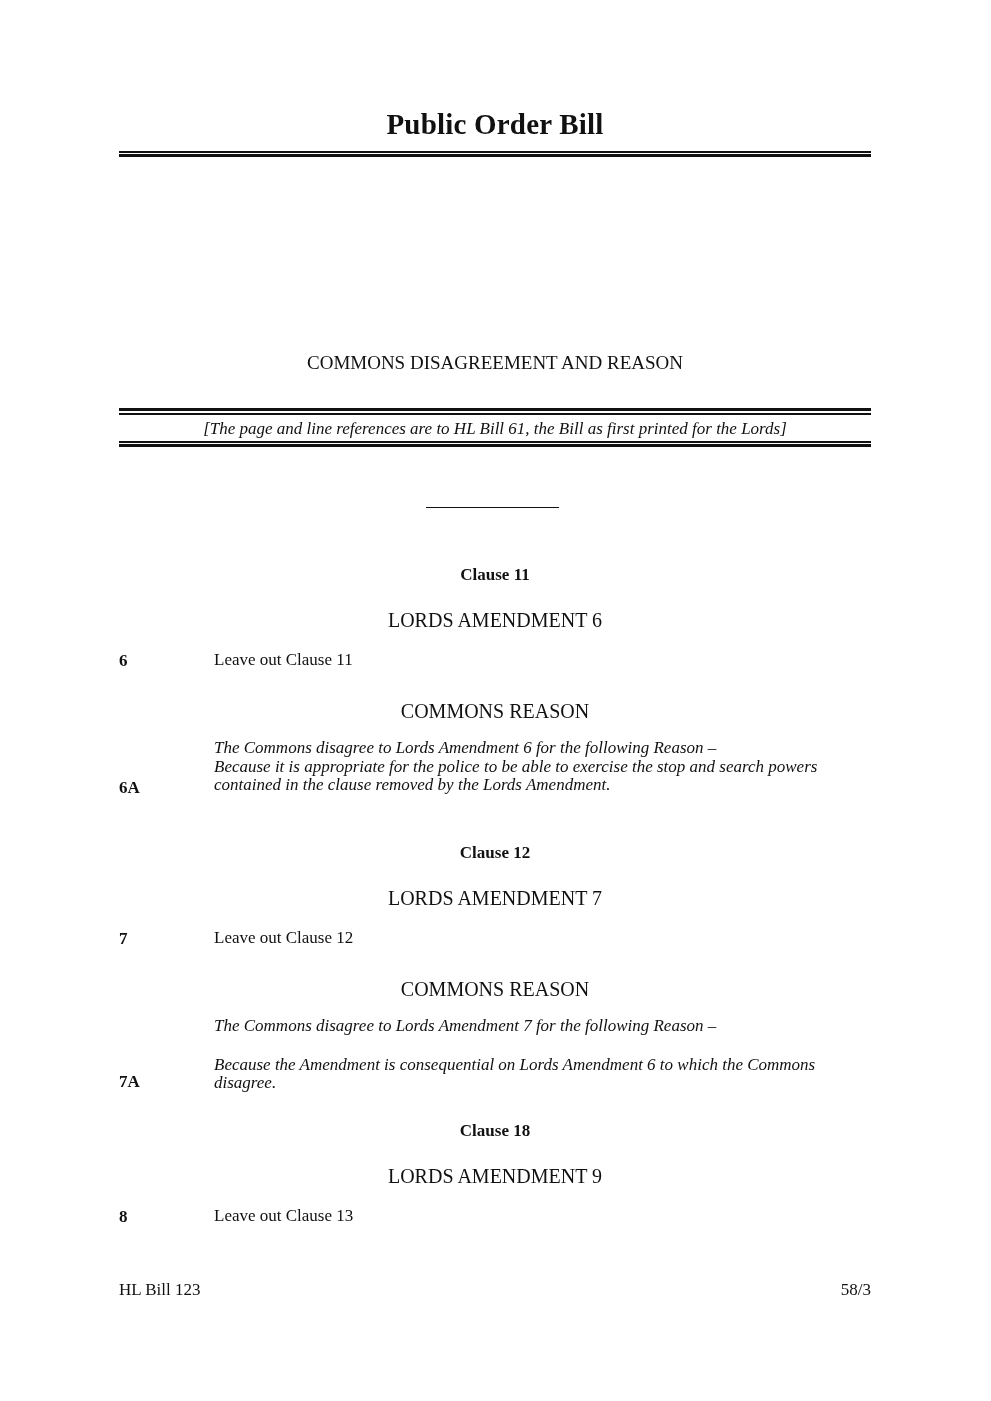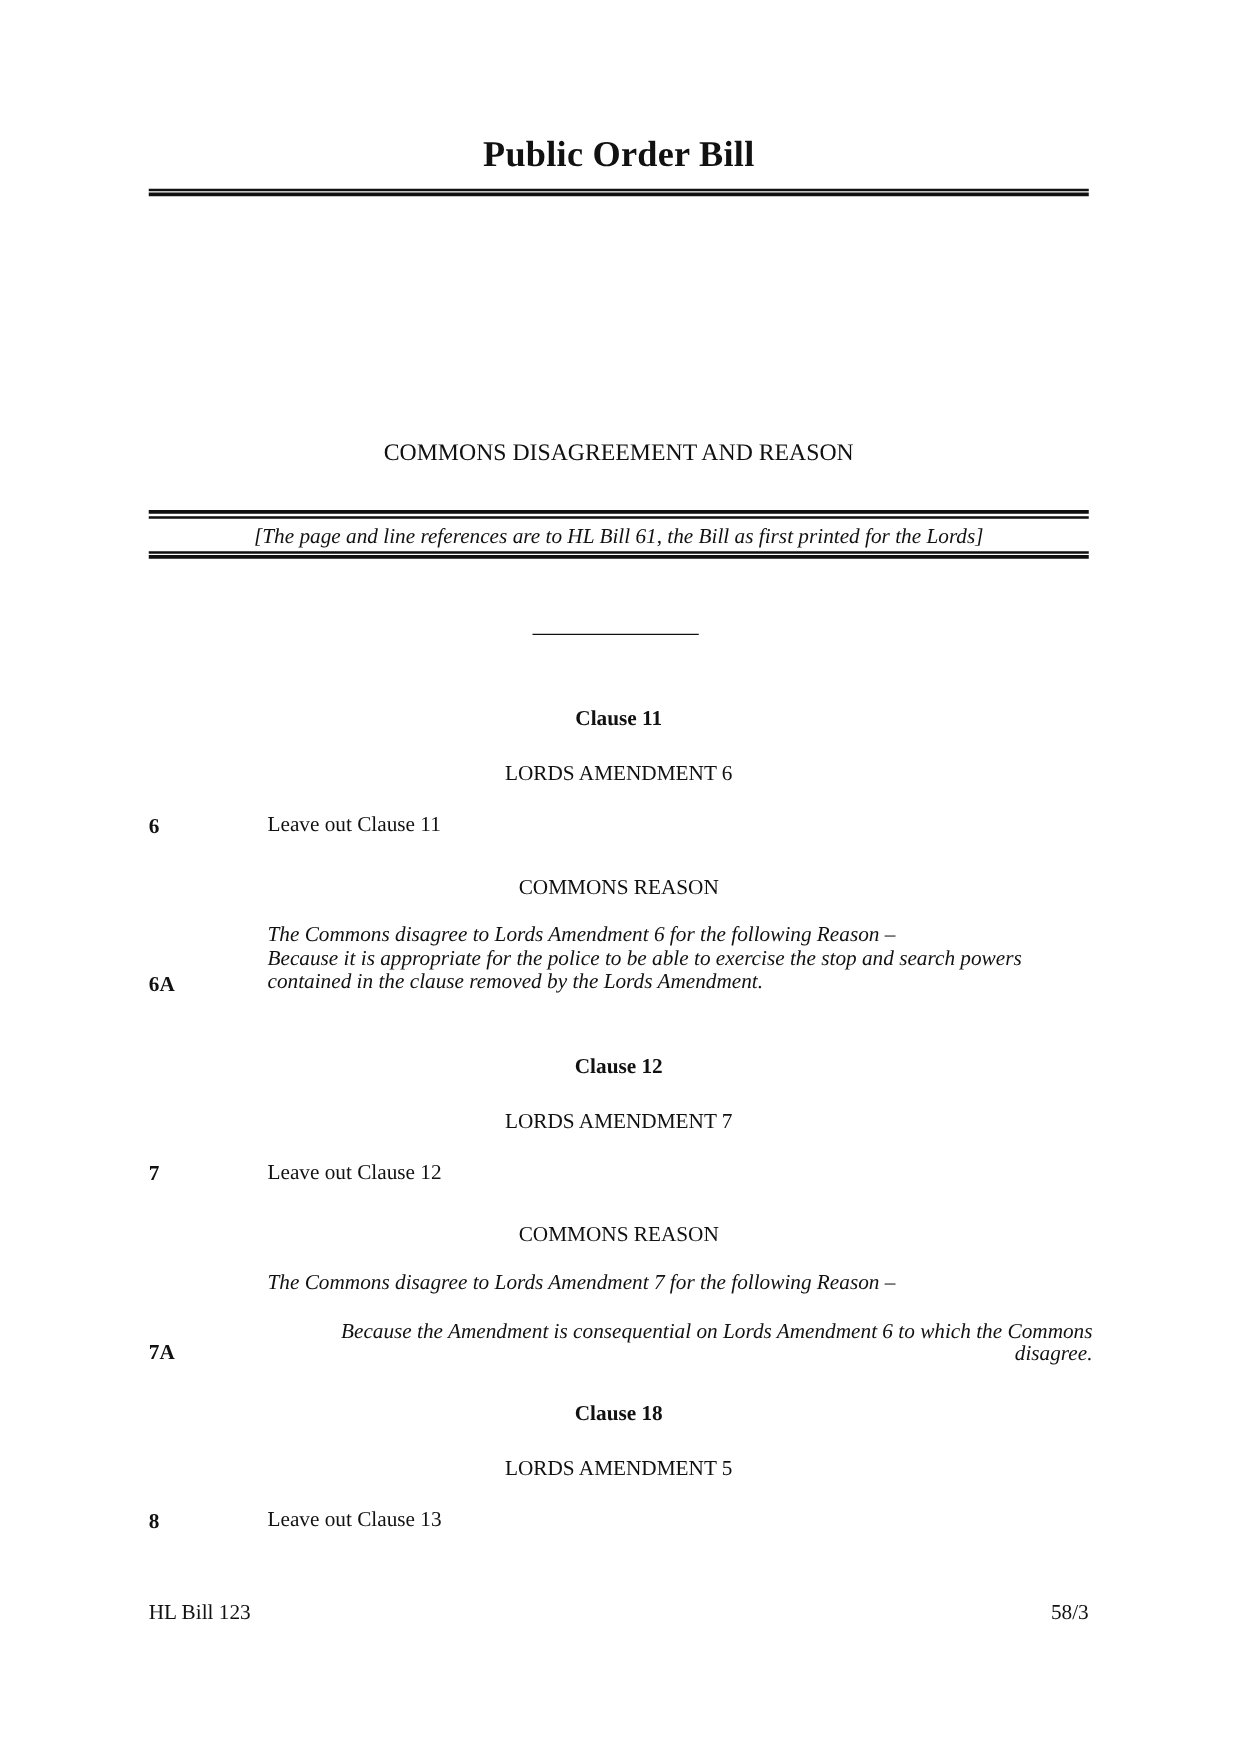--- a/index.html
+++ b/index.html
@@ -10,21 +10,21 @@
   .abs { position: absolute; }
   .center { left: 119px; width: 752px; text-align: center; }
   .title { top: 108px; font-size: 29px; font-weight: bold; letter-spacing: 0.2px; }
   .dbl { left: 119px; width: 752px; }
   .line-thin { height: 1.5px; background: #111; }
   .line-thick { height: 3px; background: #111; }
   .subtitle { top: 352px; font-size: 19px; }
   .refnote { top: 419px; font-size: 17px; font-style: italic; }
   .shortrule { left: 426px; width: 133px; top: 507px; height: 1px; background: #111; }
   .heading-bold { font-size: 17px; font-weight: bold; }
-  .heading-caps { font-size: 17px; }
+  .heading-caps { font-size: 20px; }
   .num { left: 119px; font-size: 17px; font-weight: bold; }
   .body-text { left: 214px; width: 660px; font-size: 17px; line-height: 18px; }
   .italic { font-style: italic; }
   .footer-left { left: 119px; top: 1280px; font-size: 17px; }
   .footer-right { right: 120px; top: 1280px; font-size: 17px; }
 </style>
 </head>
 <body>
 
 <div>
@@ -52,23 +52,23 @@
   <div class="abs num" style="top:778px;">6A</div>
   <div class="abs body-text italic" style="top:758px;">Because it is appropriate for the police to be able to exercise the stop and search powers contained in the clause removed by the Lords Amendment.</div>
 
   <div class="abs center heading-bold" style="top:843px;">Clause 12</div>
   <div class="abs center heading-caps" style="top:887px;">LORDS AMENDMENT 7</div>
   <div class="abs num" style="top:929px;">7</div>
   <div class="abs body-text" style="top:929px;">Leave out Clause 12</div>
   <div class="abs center heading-caps" style="top:978px;">COMMONS REASON</div>
   <div class="abs body-text italic" style="top:1017px;">The Commons disagree to Lords Amendment 7 for the following Reason –</div>
   <div class="abs num" style="top:1056px;margin-top:16px;">7A</div>
-  <div class="abs body-text italic" style="top:1056px;text-align:right;">Because the Amendment is consequential on Lords Amendment 6 to which the Commons disagree.</div>
+  <div class="abs body-text italic" style="top:1056px;">Because the Amendment is consequential on Lords Amendment 6 to which the Commons disagree.</div>
 
   <div class="abs center heading-bold" style="top:1121px;">Clause 18</div>
-  <div class="abs center heading-caps" style="top:1165px;">LORDS AMENDMENT 5</div>
+  <div class="abs center heading-caps" style="top:1165px;">LORDS AMENDMENT 9</div>
   <div class="abs num" style="top:1207px;">8</div>
   <div class="abs body-text" style="top:1207px;">Leave out Clause 13</div>
 
   <div class="abs footer-left">HL Bill 123</div>
   <div class="abs footer-right">58/3</div>
 
 </div>
 
 </body></html>

